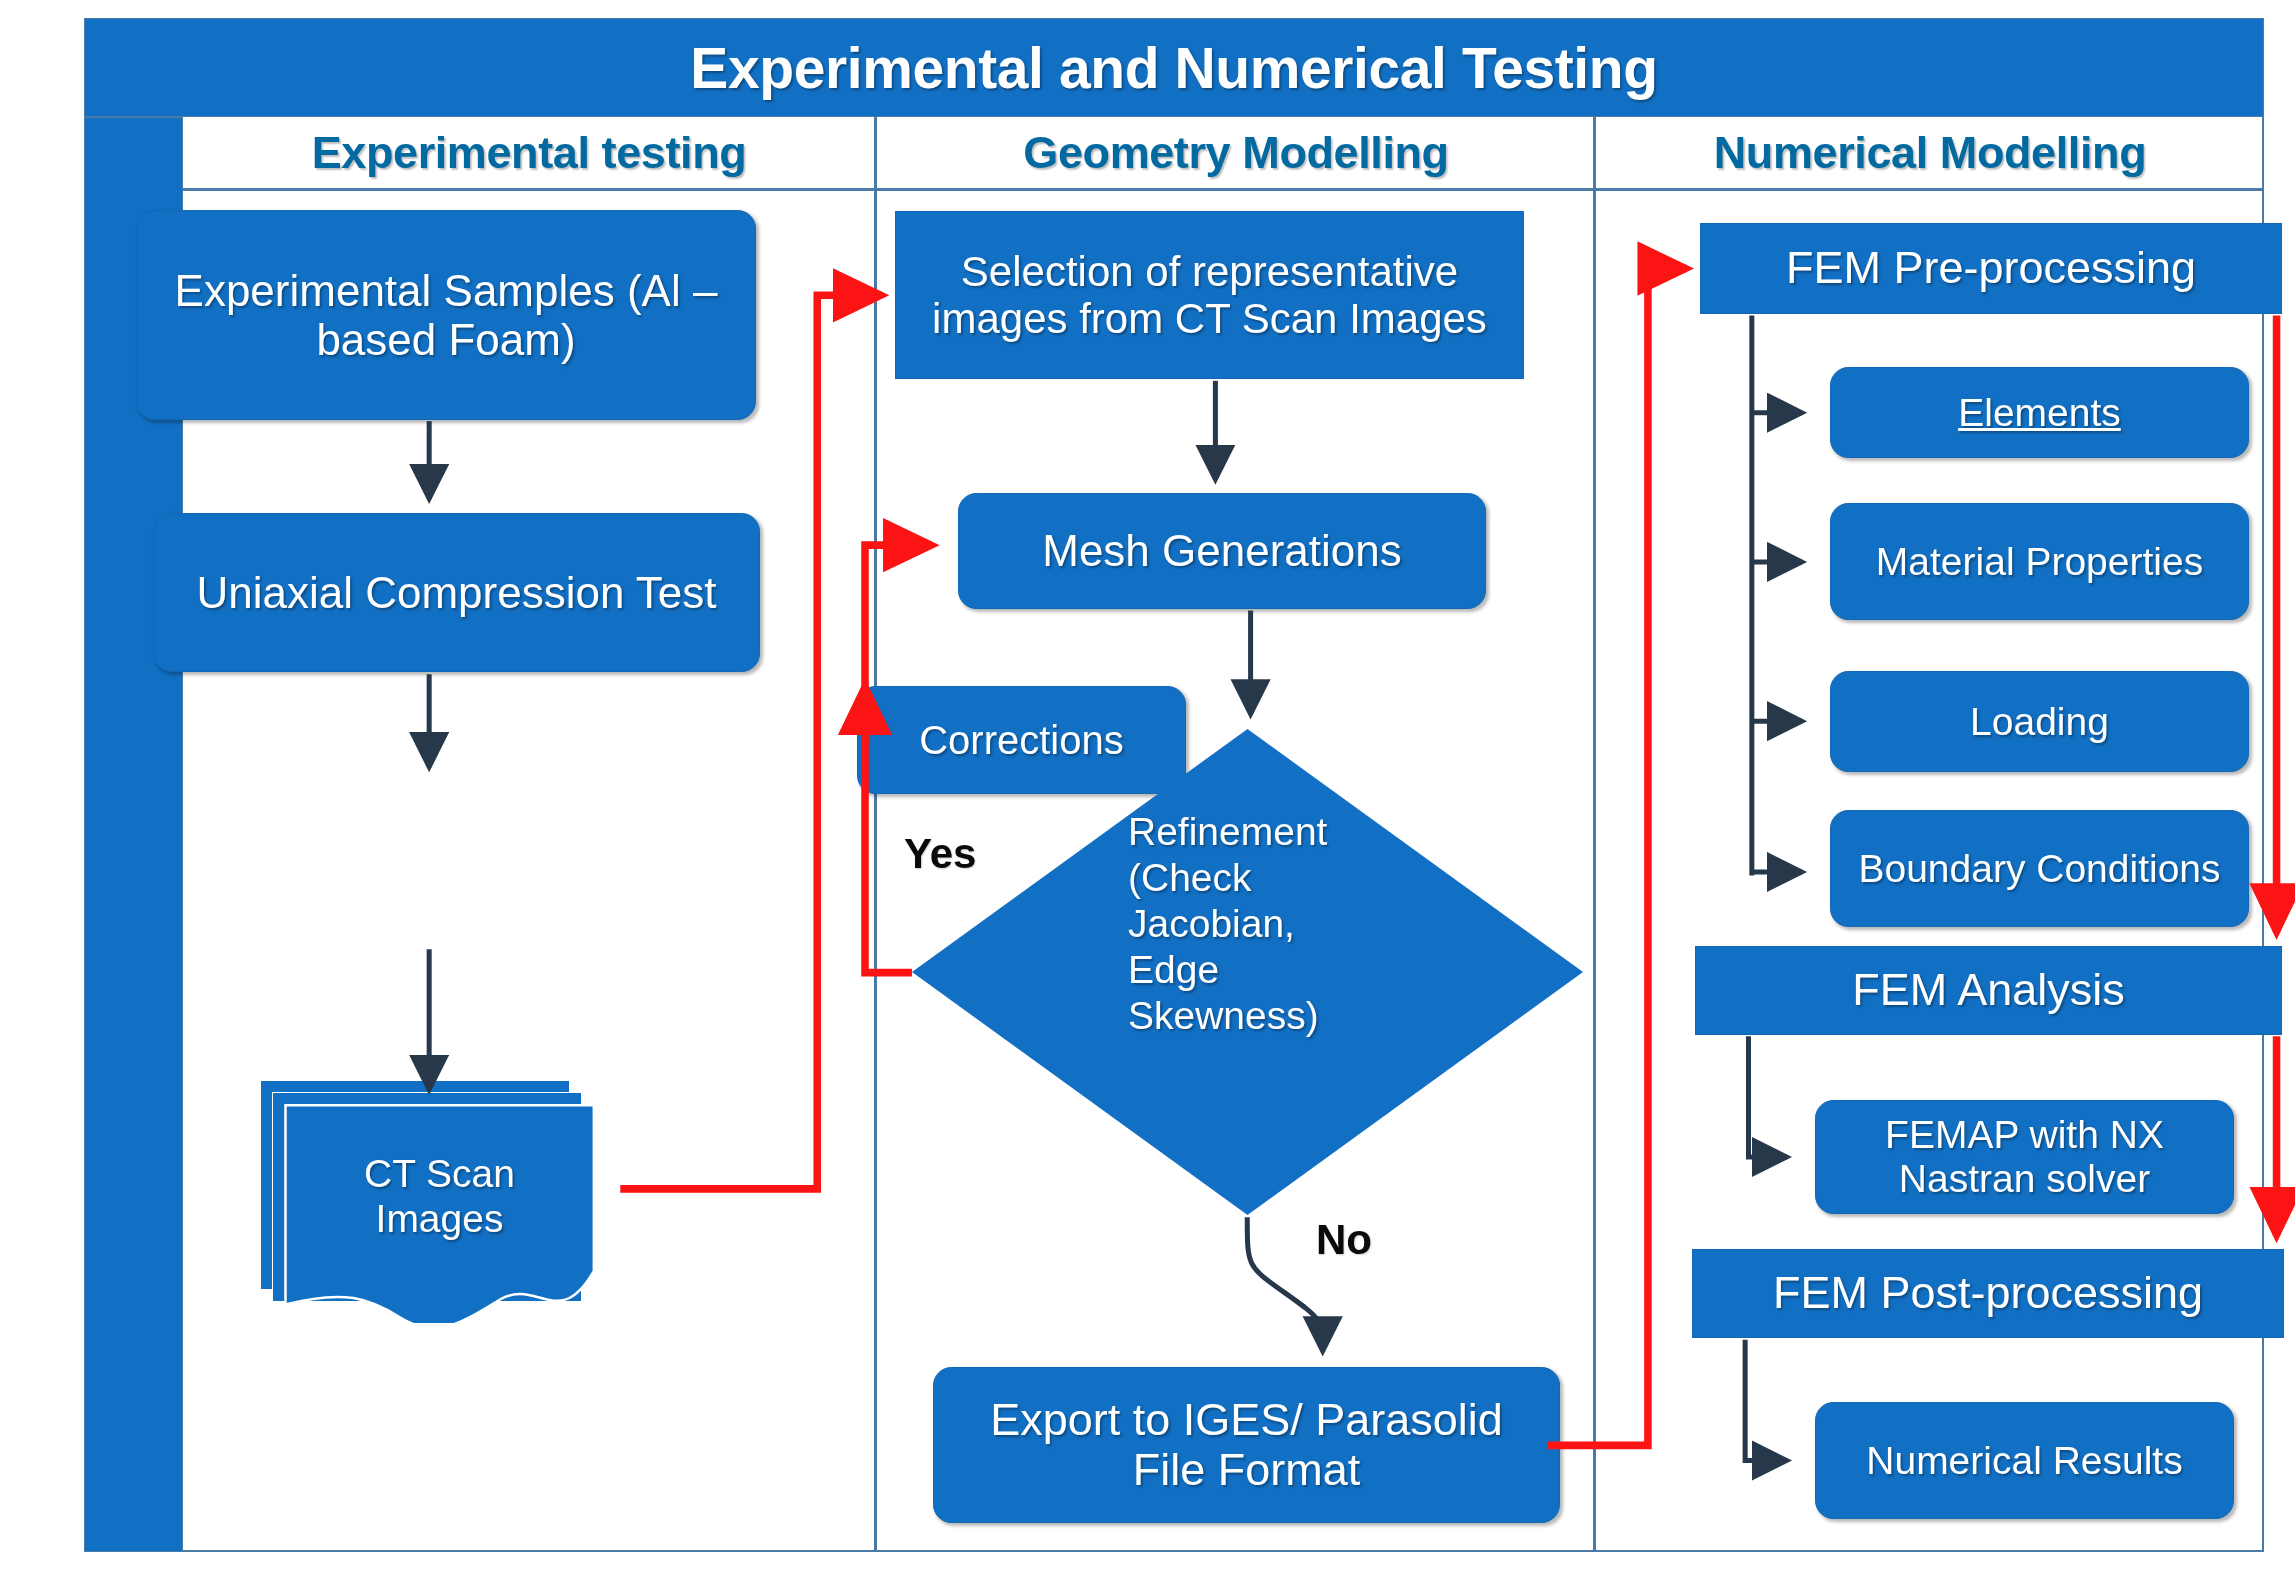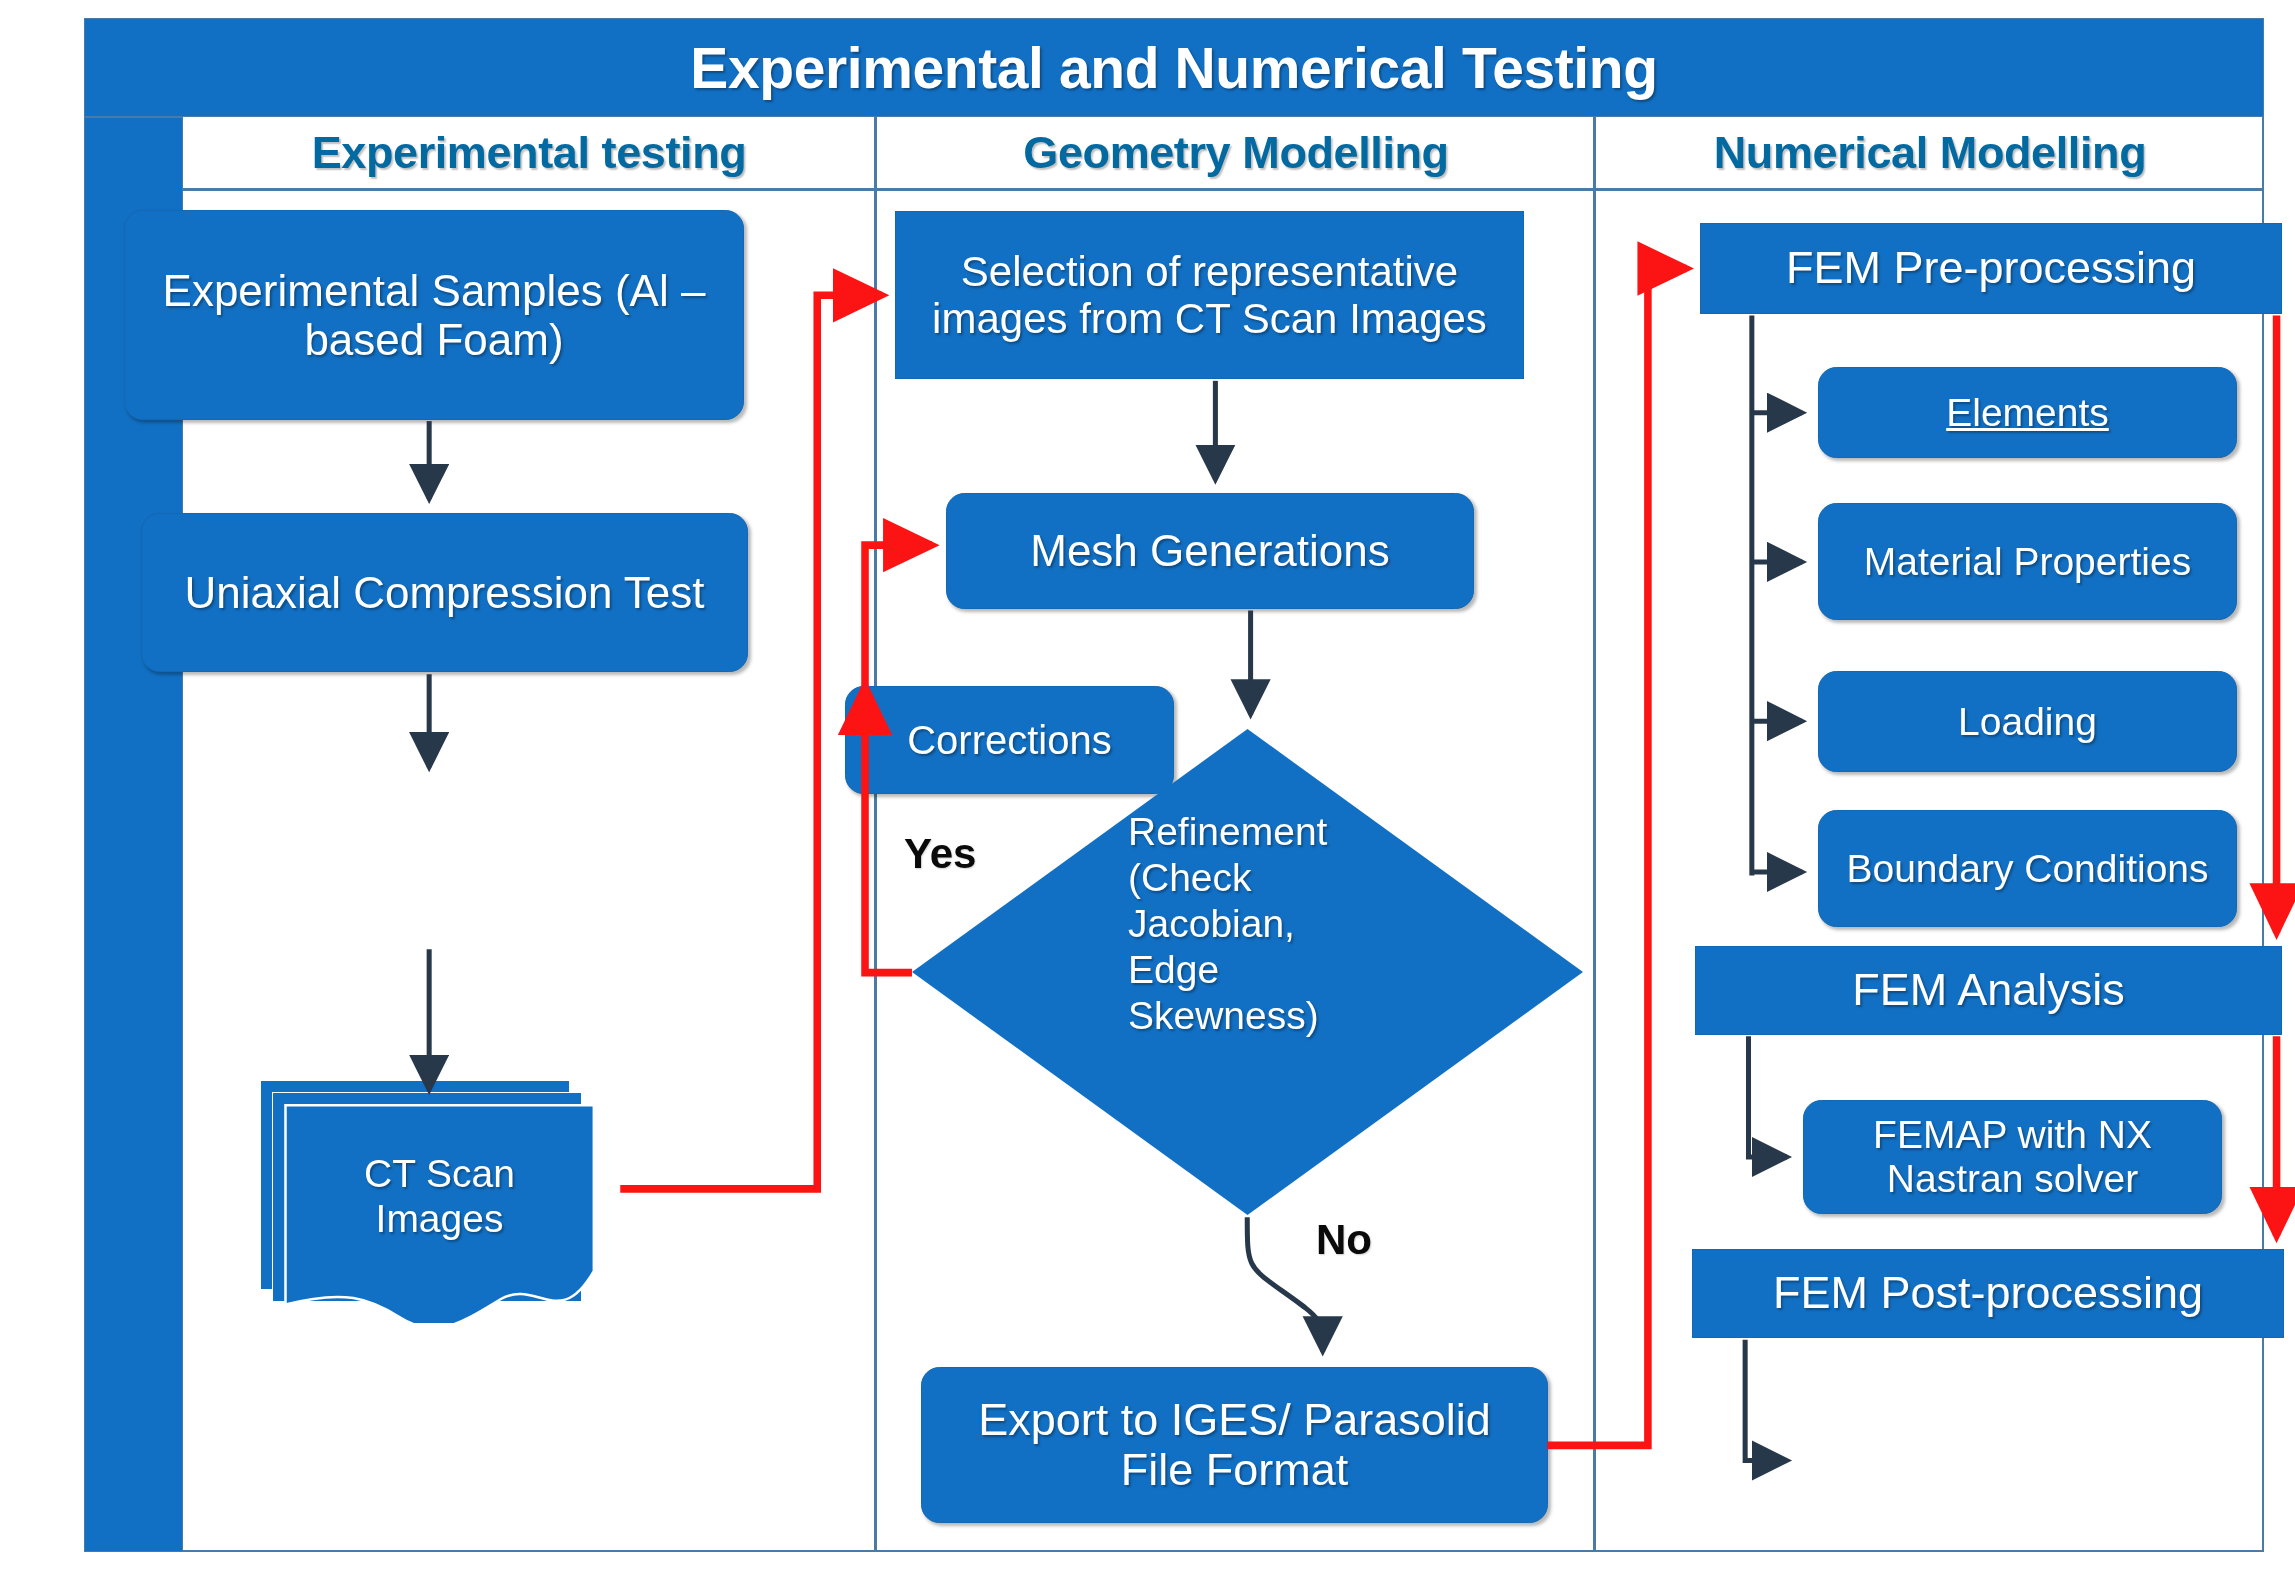--- a/index.html
+++ b/index.html
@@ -41,21 +41,21 @@
   .hdr-uline{position:absolute;left:183px;top:188px;width:2081px;height:2.5px;background:#4a7ba6;}
 
   
   .node{
     position:absolute;background:#1270c4;color:#ffffff;
     display:flex;align-items:center;justify-content:center;text-align:center;
     box-sizing:border-box;line-height:1.12;
     text-shadow:1.7px 1.7px 2.5px rgba(0,0,0,.35);
     border:0.8px solid #1268b4;
   }
-  .node.round{border-radius:18.4px;box-shadow:2.5px 2.5px 3.4px rgba(0,0,0,.28);}
+  .node.round{border-radius:18.4px;box-shadow:2.5px 2.5px 3.4px rgba(0,0,0,.28);margin-left:12px;}
   .node.sharp{border-radius:0;}
 
   
   .diamond{
     position:absolute;background:#1270c4;
     clip-path:polygon(50% 0%,100% 50%,50% 100%,0% 50%);
   }
   .diamond-label{
     position:absolute;color:#ffffff;text-shadow:1.7px 1.7px 2.5px rgba(0,0,0,.35);
     line-height:1.18;font-size:39px;text-align:left;
@@ -147,20 +147,21 @@
   <div class="node round" style="left:1818px;top:671px;width:419px;height:101px;font-size:39px;padding:0 11.7px;">Loading</div>
 
   <div class="node round" style="left:1818px;top:810px;width:419px;height:117px;font-size:39px;padding:0 11.7px;">Boundary Conditions</div>
 
   <div class="node sharp" style="left:1695px;top:946px;width:587px;height:89px;font-size:45px;padding:0 11.7px;">FEM Analysis</div>
 
   <div class="node round" style="left:1803px;top:1100px;width:419px;height:114px;font-size:39px;padding:0 11.7px;">FEMAP with NX Nastran solver</div>
 
   <div class="node sharp" style="left:1692px;top:1249px;width:592px;height:89px;font-size:45px;padding:0 11.7px;">FEM  Post-processing</div>
 
+  <div class="node round" style="left:1803px;top:1402px;width:419px;height:117px;font-size:39px;padding:0 11.7px;">Numerical Results</div>
 
   <svg class="ovl" viewBox="0 0 2738 1895" width="2295" height="1589">
     <defs>
       <marker id="bk" markerWidth="10" markerHeight="10" refX="7" refY="4" orient="auto" markerUnits="strokeWidth">
         <path d="M0,0 L8,4 L0,8 z" fill="#27384a"></path>
       </marker>
       <marker id="rd" markerWidth="9" markerHeight="9" refX="6.5" refY="3.6" orient="auto" markerUnits="strokeWidth">
         <path d="M0,0 L7.5,3.6 L0,7.2 z" fill="#fc1313"></path>
       </marker>
     </defs>

